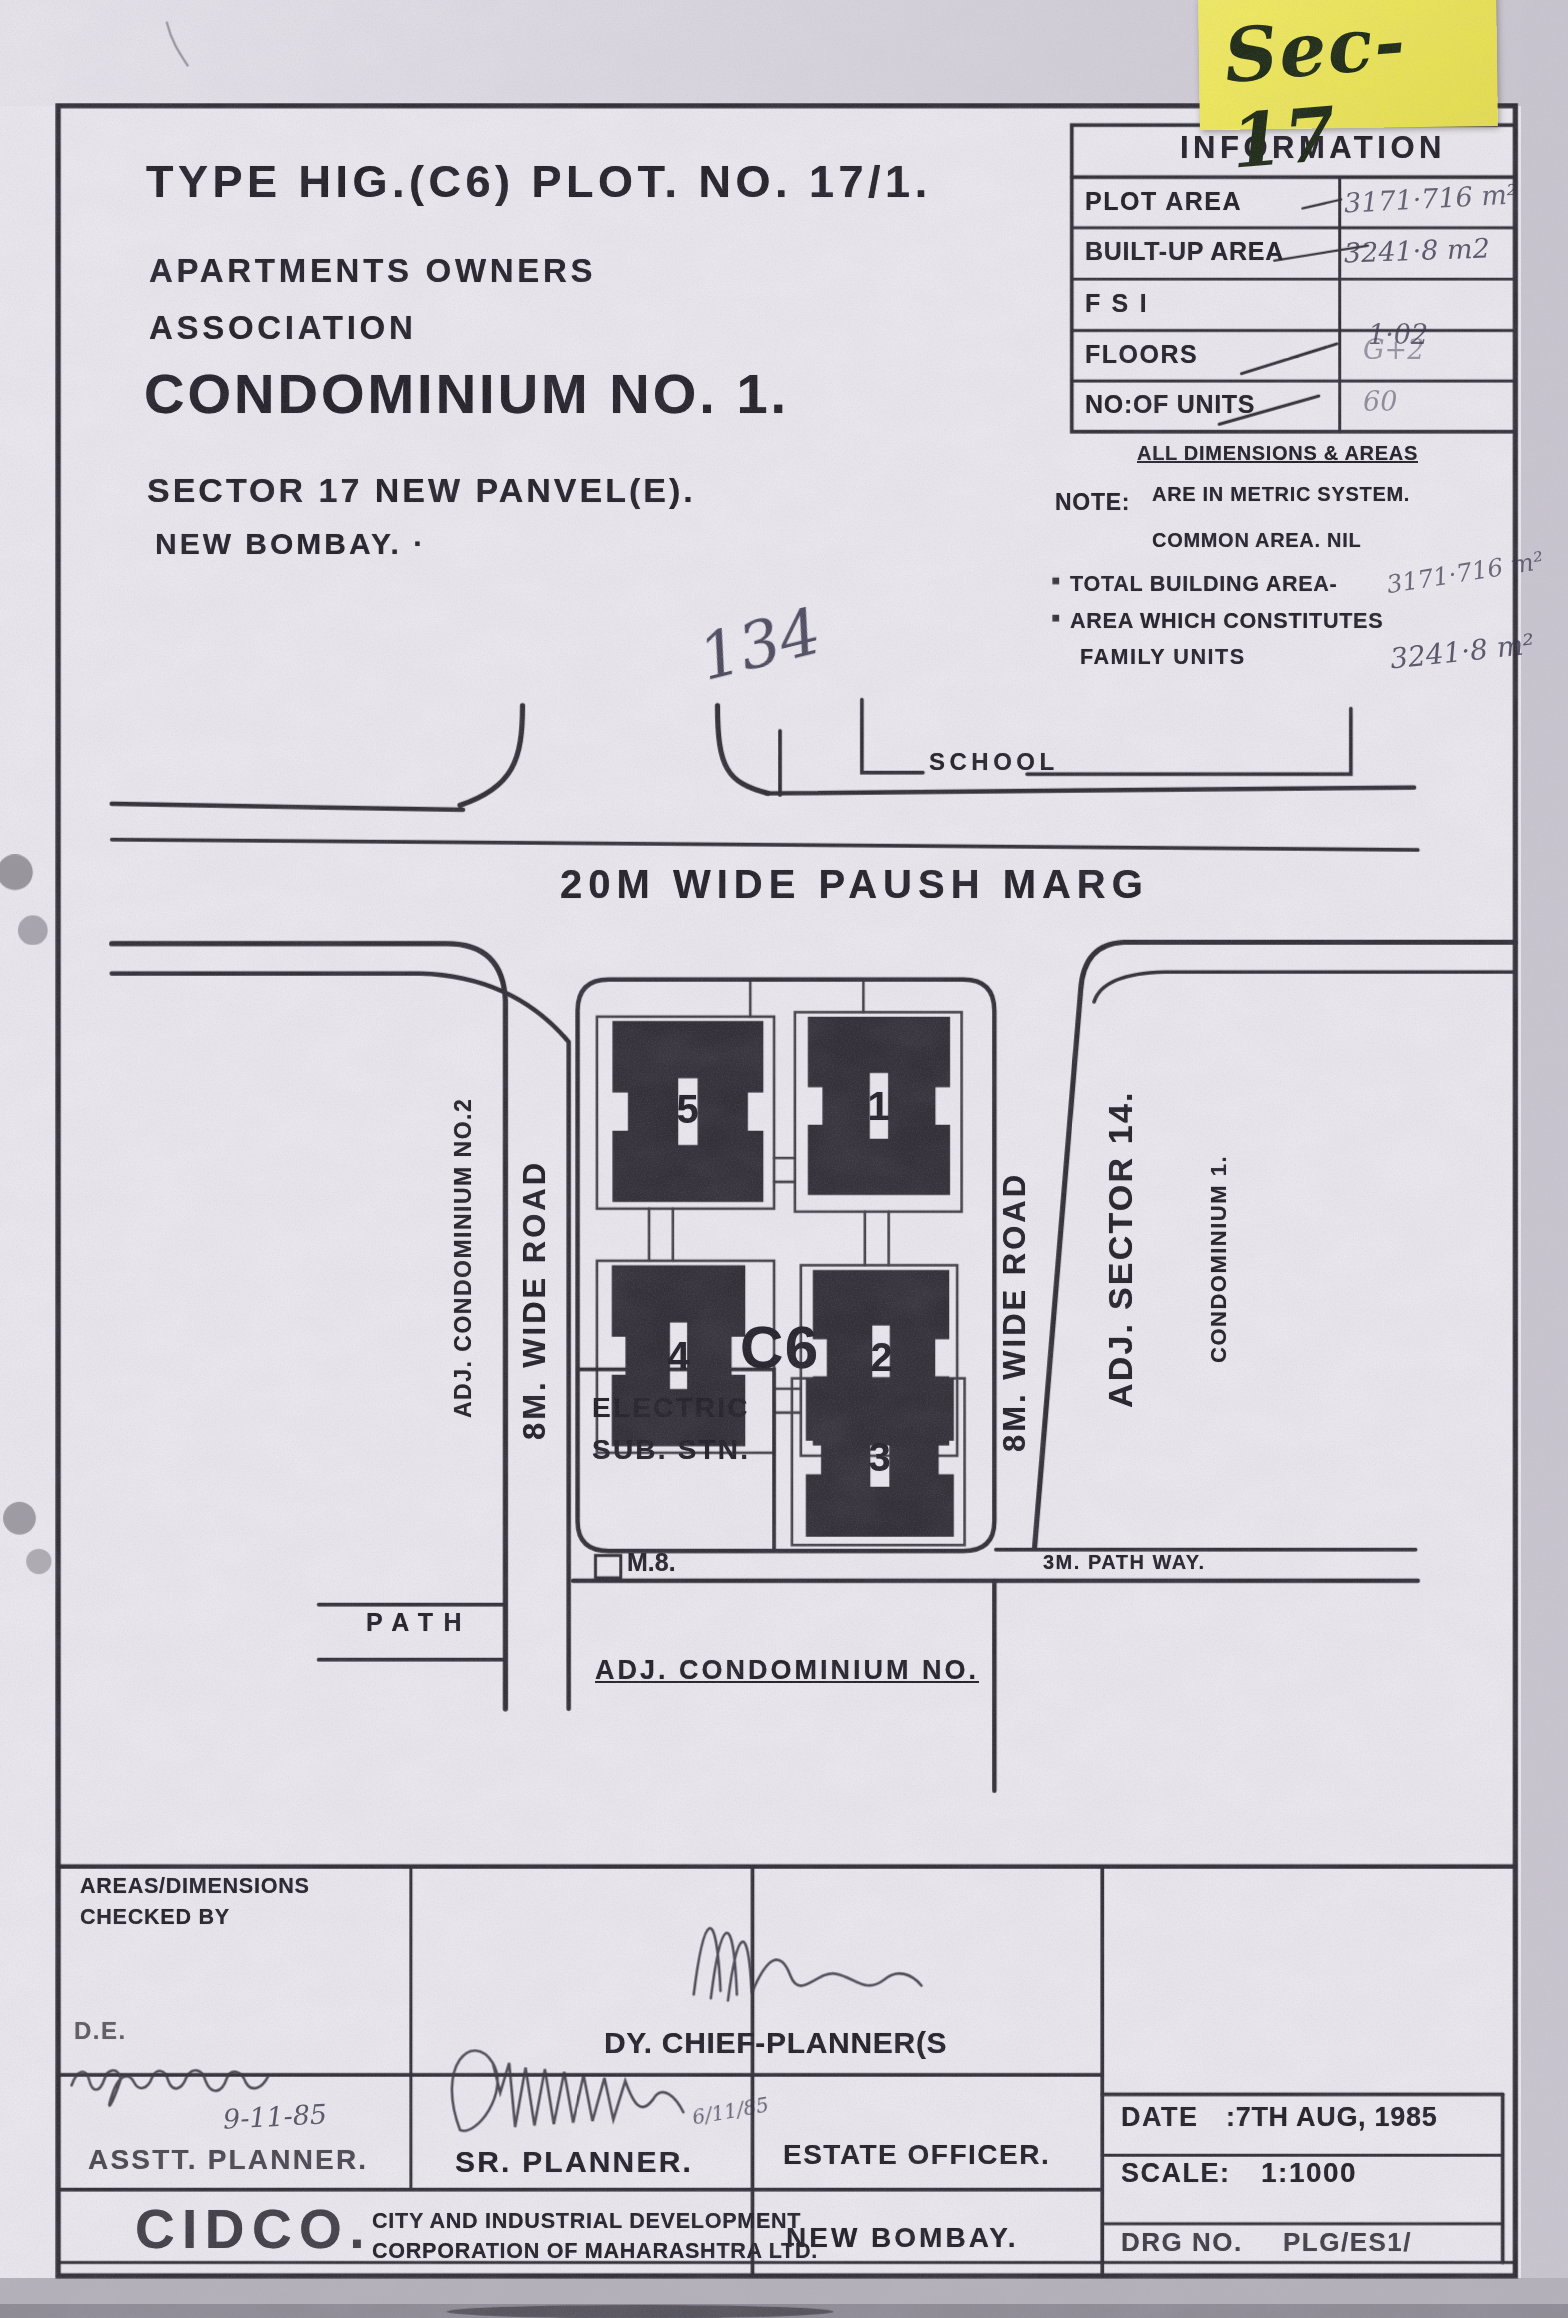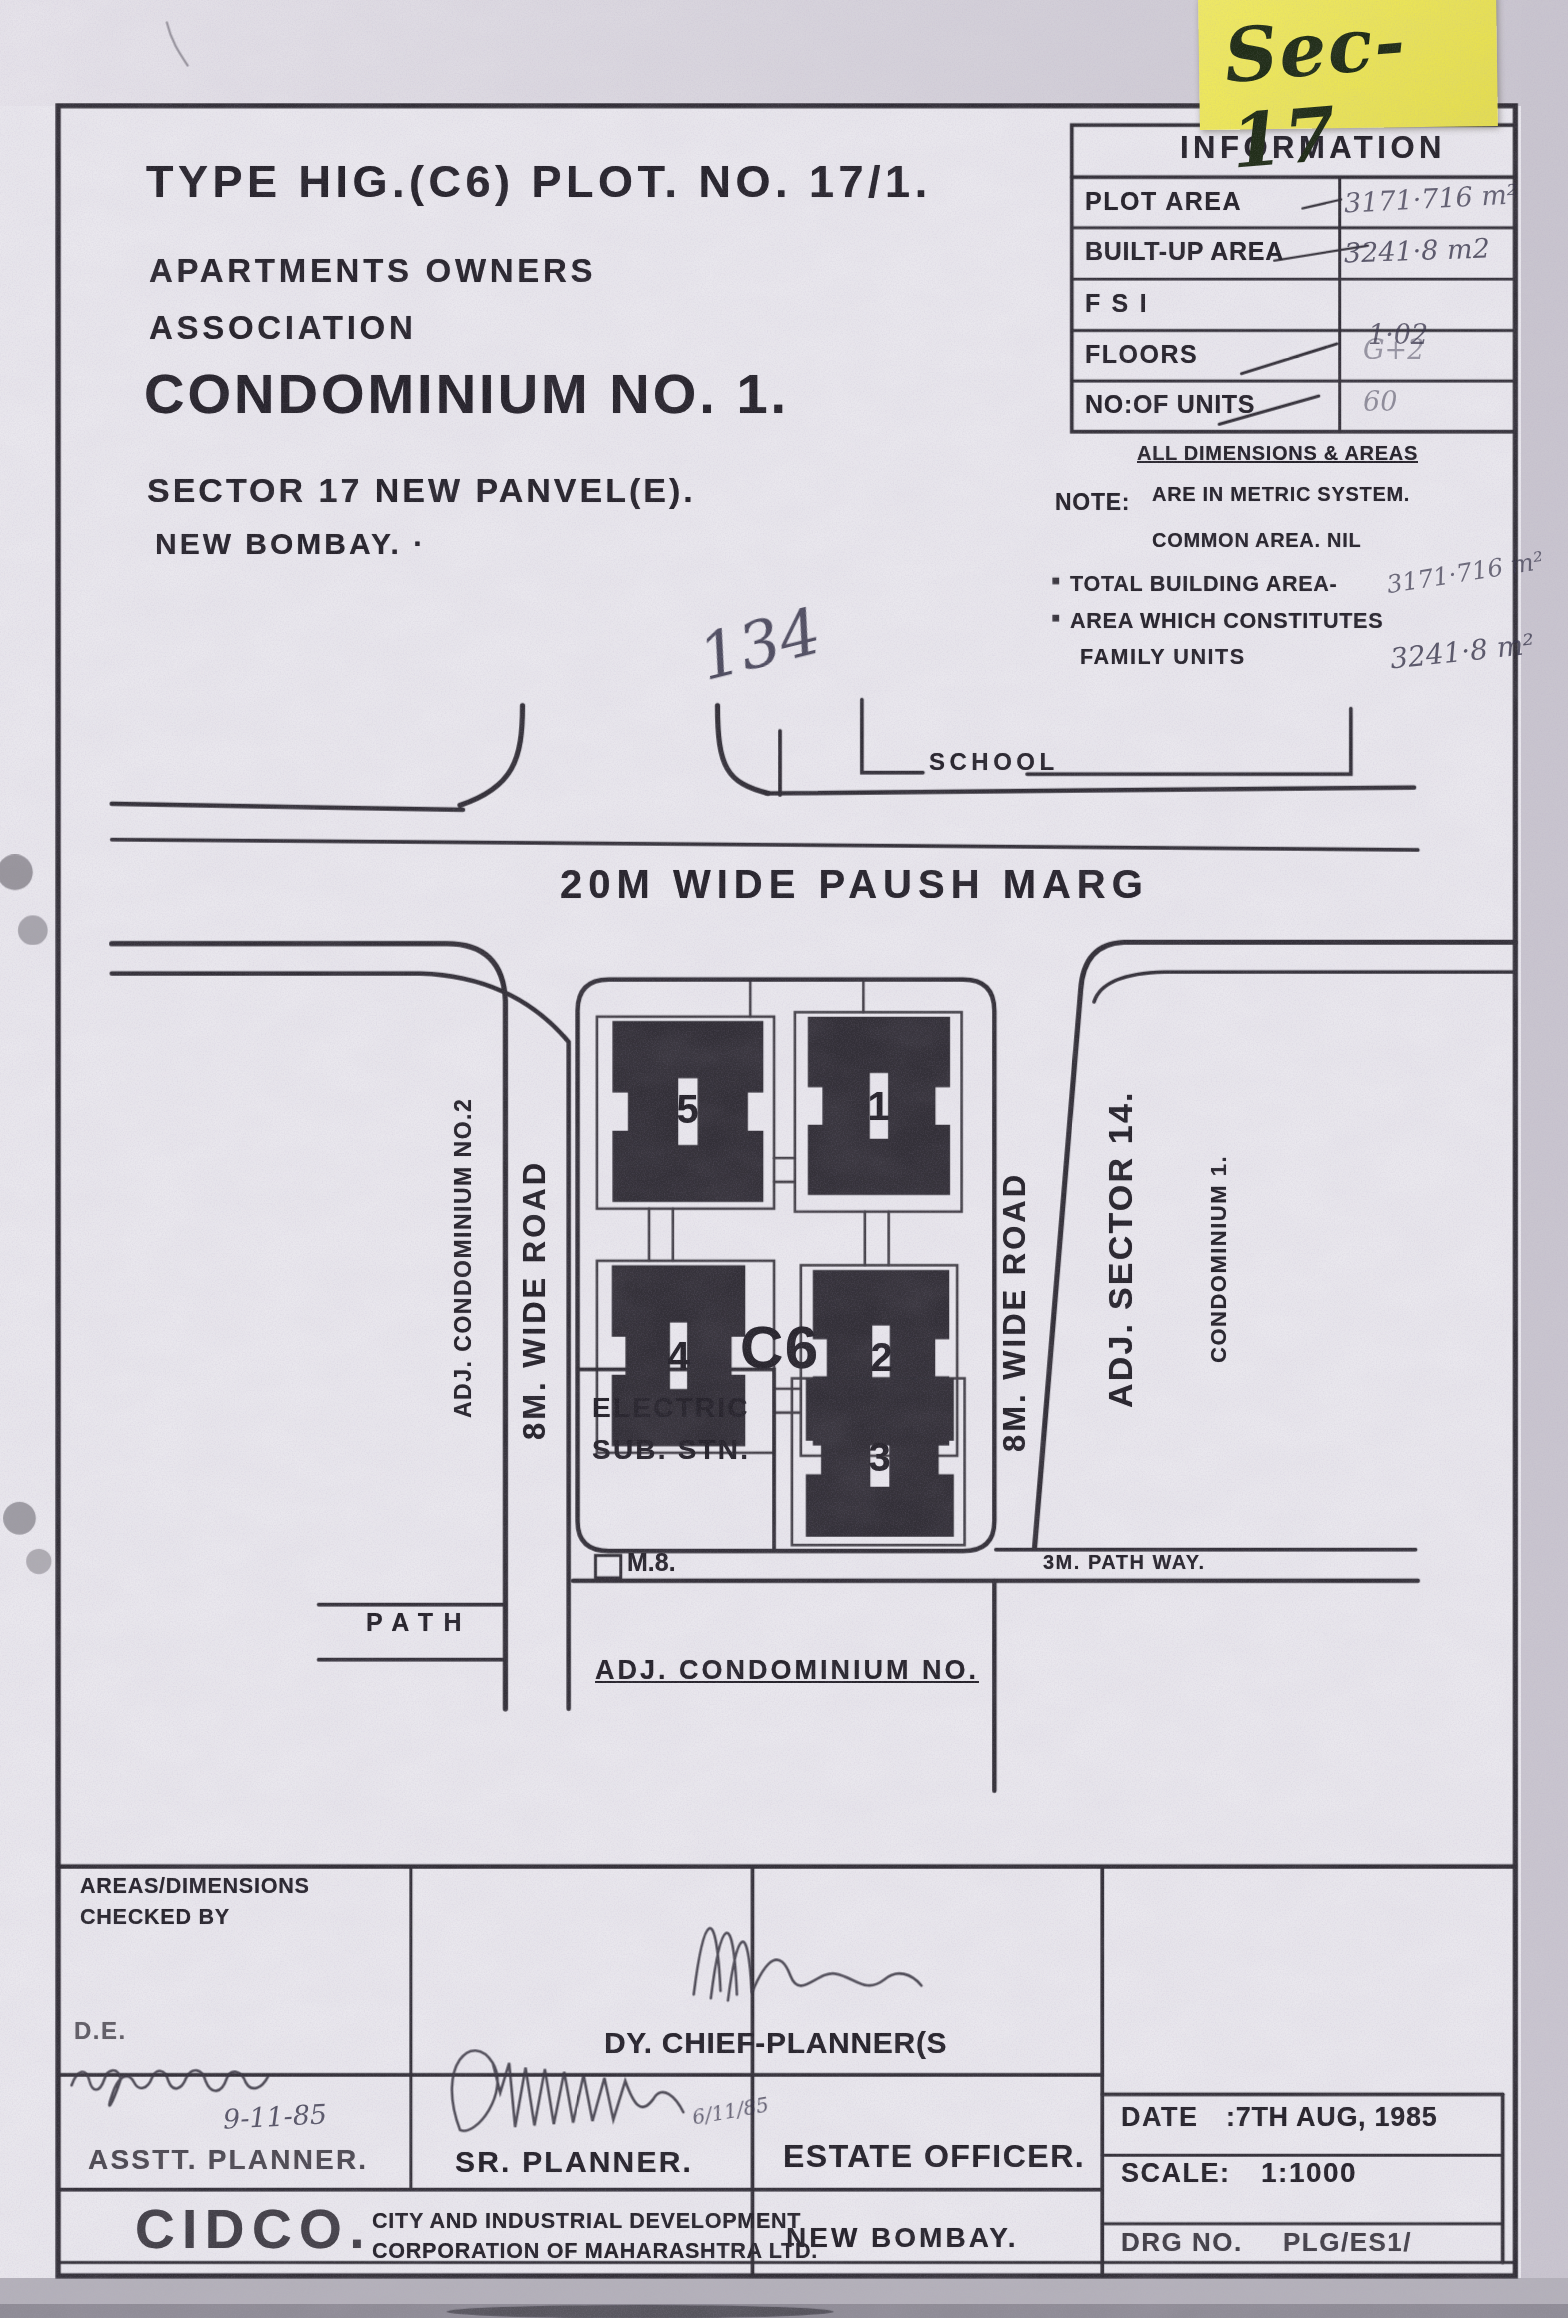--- a/index.html
+++ b/index.html
@@ -199,21 +199,21 @@
   <div class="t stencil" style="left:595px;top:1656px;font-size:27px;letter-spacing:3px;text-decoration:underline;">ADJ. CONDOMINIUM  NO.</div>
 
   <div class="t stencil" style="left:80px;top:1875px;font-size:21.6px;letter-spacing:0.7px;">AREAS/DIMENSIONS</div>
   <div class="t stencil" style="left:80px;top:1906px;font-size:21.6px;letter-spacing:0.7px;">CHECKED BY</div>
   <div class="t stencil" style="left:74px;top:2018px;font-size:24px;letter-spacing:1.5px;opacity:.7;">D.E.</div>
   <div class="t stencil" style="left:604px;top:2027px;font-size:30px;letter-spacing:0.7px;">DY. CHIEF-PLANNER(S</div>
   <div class="t hw" style="left:223px;top:2103px;font-size:27px;transform:rotate(-3deg);opacity:.8;">9-11-85</div>
   <div class="t stencil" style="left:88px;top:2145px;font-size:28px;letter-spacing:2.2px;opacity:.8;">ASSTT. PLANNER.</div>
   <div class="t stencil" style="left:455px;top:2146px;font-size:30px;letter-spacing:2.2px;">SR. PLANNER.</div>
   <div class="t hw" style="left:692px;top:2101px;font-size:20px;transform:rotate(-10deg);opacity:.75;">6/11/85</div>
-  <div class="t stencil" style="left:783px;top:2140px;font-size:32px;letter-spacing:1.5px;">ESTATE OFFICER.</div>
+  <div class="t stencil" style="left:783px;top:2140px;font-size:28px;letter-spacing:1.5px;">ESTATE OFFICER.</div>
   <div class="t stencil" style="left:95px;top:2201px;font-size:55px;letter-spacing:7.4px;font-weight:700;opacity:.85;margin-left:40px;">CIDCO.</div>
   <div class="t stencil" style="left:372px;top:2210px;font-size:21.6px;letter-spacing:0.7px;">CITY AND INDUSTRIAL DEVELOPMENT</div>
   <div class="t stencil" style="left:372px;top:2240px;font-size:21.6px;letter-spacing:0.7px;">CORPORATION OF MAHARASHTRA LTD.</div>
   <div class="t stencil" style="left:786px;top:2223px;font-size:28px;letter-spacing:3px;">NEW BOMBAY.</div>
   <div class="t stencil" style="left:1121px;top:2103px;font-size:27px;letter-spacing:1.5px;">DATE</div>
   <div class="t stencil" style="left:1226px;top:2103px;font-size:27px;letter-spacing:0.7px;">:7TH AUG, 1985</div>
   <div class="t stencil" style="left:1121px;top:2159px;font-size:27px;letter-spacing:1.5px;">SCALE:</div>
   <div class="t stencil" style="left:1261px;top:2158px;font-size:28px;letter-spacing:1.5px;">1:1000</div>
   <div class="t stencil" style="left:1121px;top:2229px;font-size:26px;letter-spacing:1.5px;opacity:.85;">DRG NO.</div>
   <div class="t stencil" style="left:1283px;top:2229px;font-size:26px;letter-spacing:1.5px;opacity:.85;">PLG/ES1/</div>

